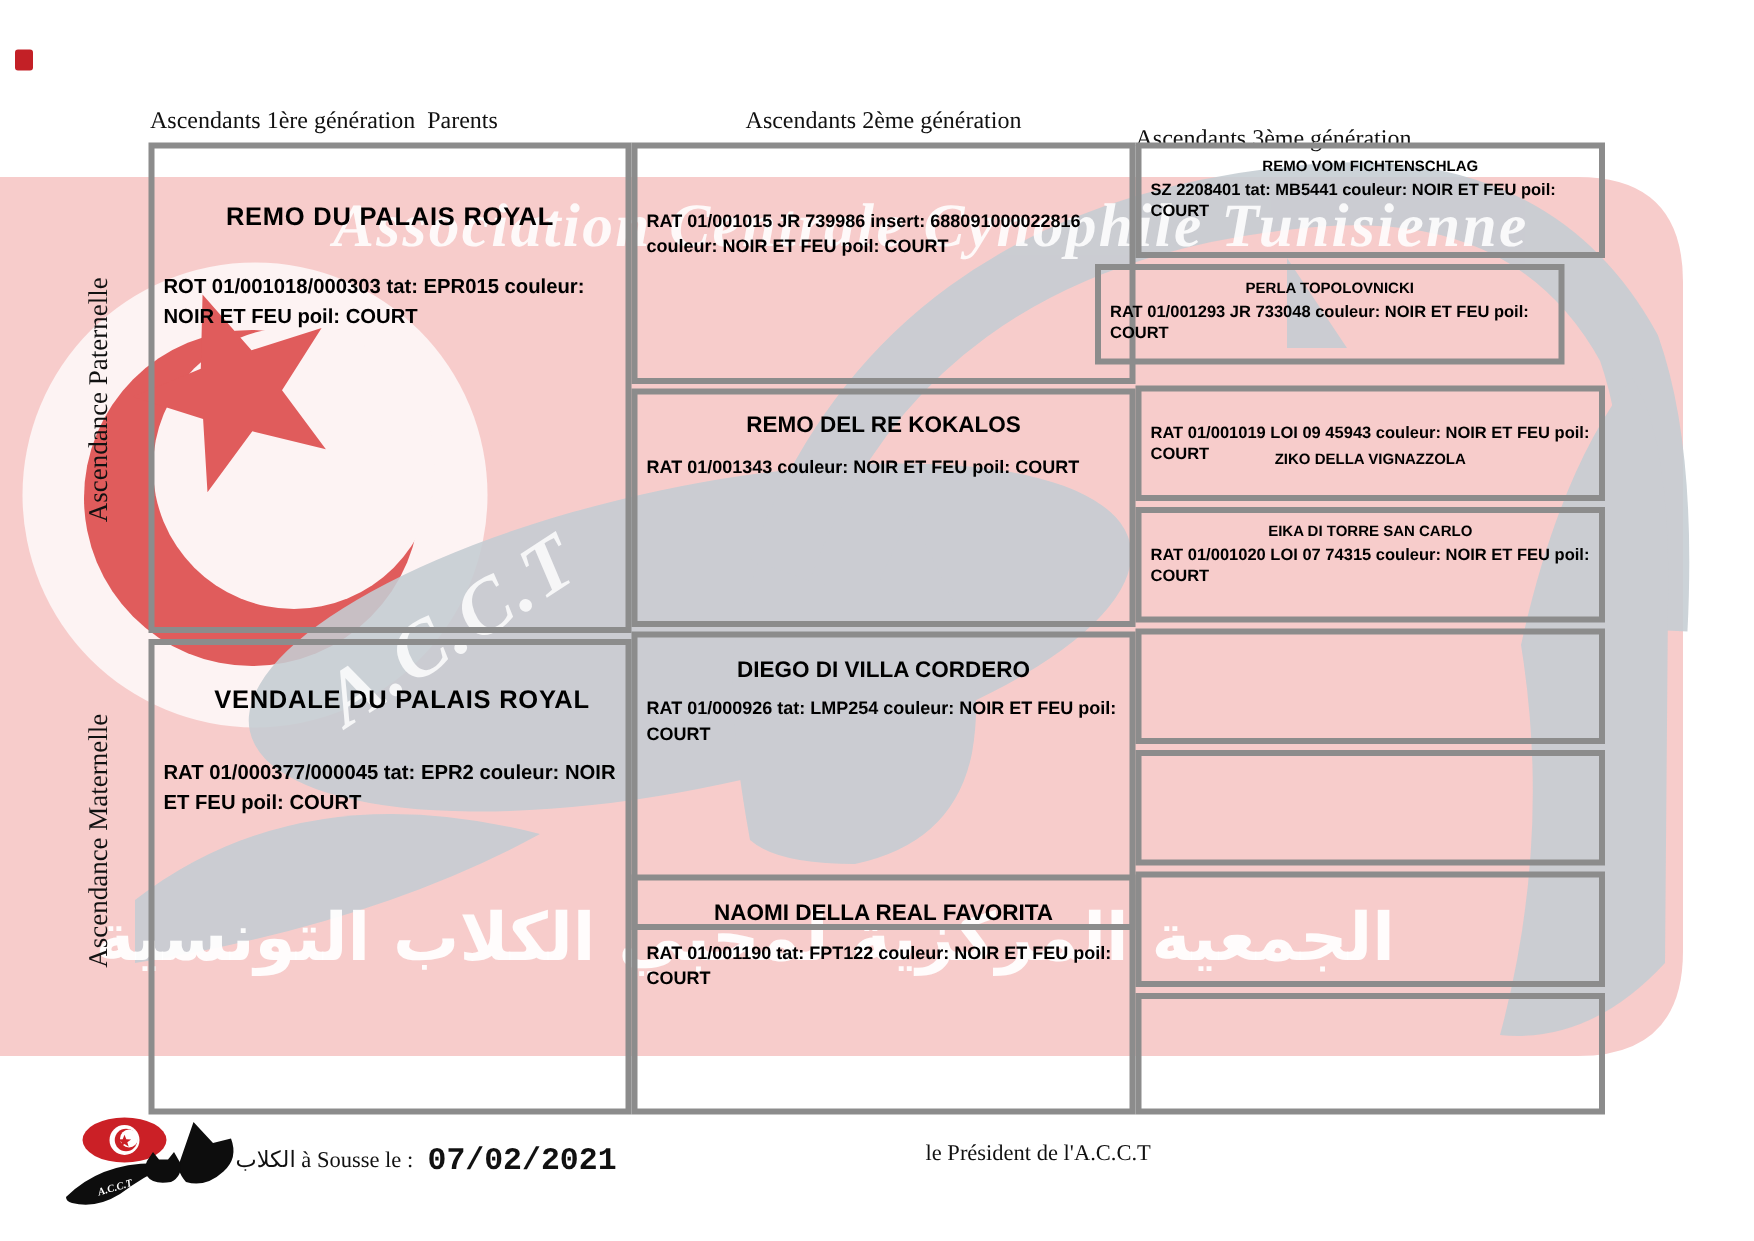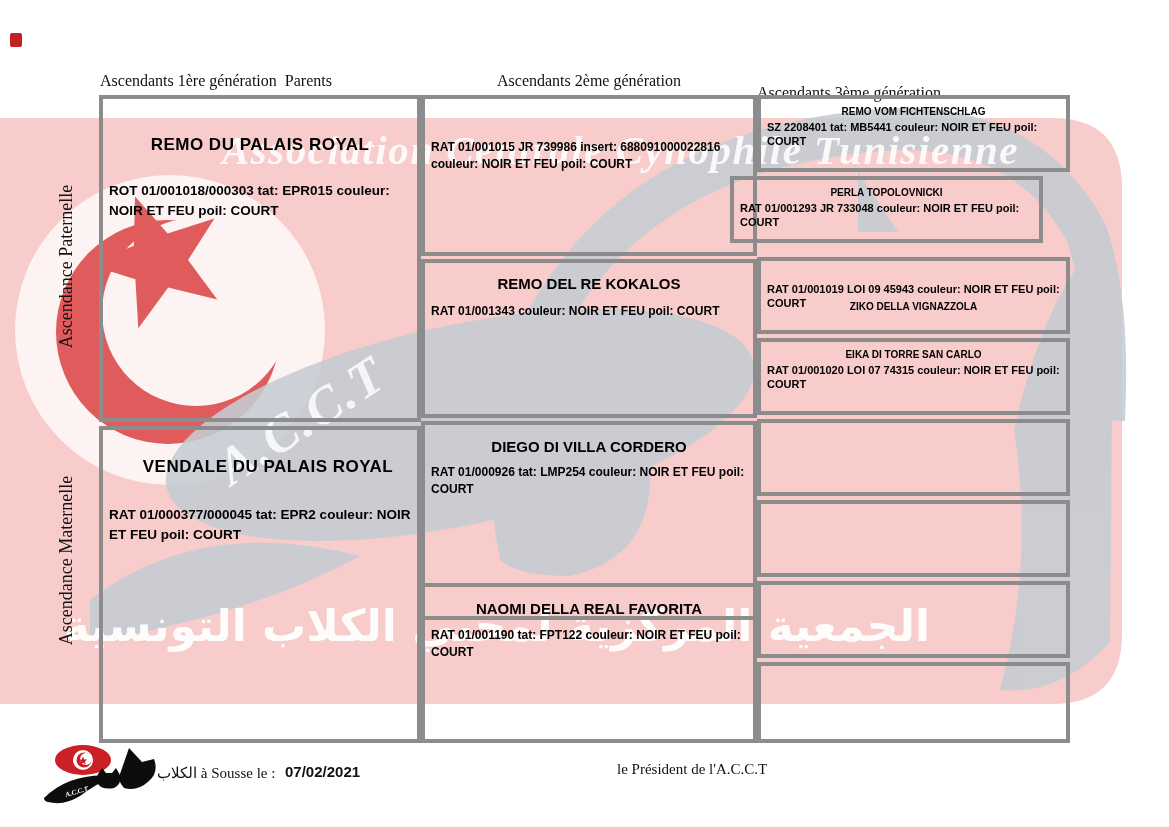--- a/index.html
+++ b/index.html
@@ -29,21 +29,21 @@
   .cell-details{position:absolute;left:6px;right:4px;font-weight:bold;color:#000;text-align:left;}
   .t1{font-size:17px;letter-spacing:0.5px;}
   .d1{font-size:13.5px;line-height:20px;}
   .t2{font-size:15px;}
   .d2{font-size:12px;line-height:17px;}
   .t3{font-size:10px;}
   .d3{font-size:11px;line-height:14px;}
   
   .footer-text{z-index:3;color:#111;}
   .serif{font-family:"Liberation Serif",serif;}
-  .date{font-family:Liberation Sans, sans-serif;font-weight:bold;font-size:15px;}
+  .date{font-family:Liberation Mono, monospace;font-weight:bold;font-size:21px;}
   #corner-mark{left:10px;top:33px;width:12px;height:14px;background:#c32026;border-radius:2px;z-index:3;}
   #footer-logo{left:36px;top:742px;width:130px;height:70px;z-index:3;}
 </style>
 </head>
 <body>
 
 <svg id="wm-svg" class="abs" viewBox="0 0 1169 827">
 
   <path d="M0,118 H1052 Q1122,118 1122,188 V634 Q1122,704 1052,704 H0 Z" fill="#f7cccb"></path>
 

